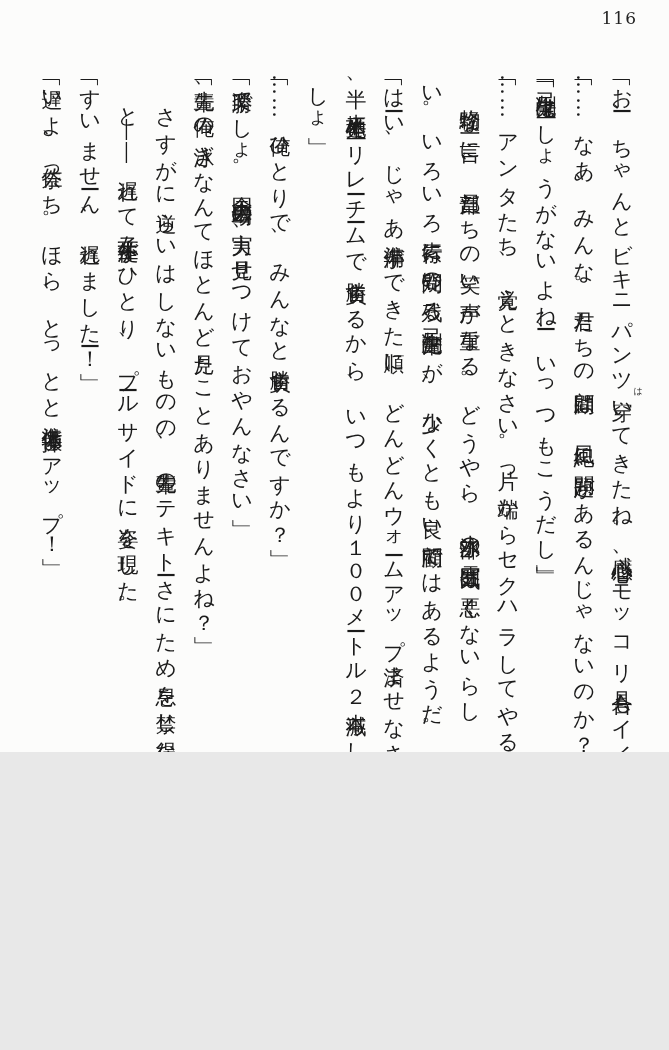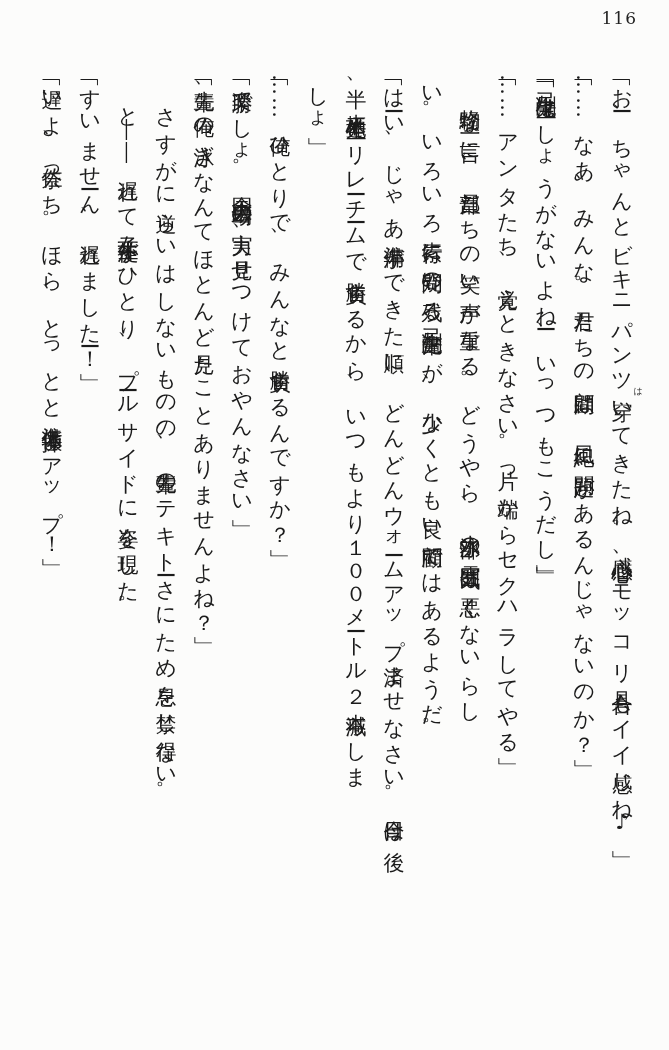--- a/index.html
+++ b/index.html
@@ -3,21 +3,21 @@
 <meta charset="utf-8">
 <style>
   html, body {
     margin: 0;
     padding: 0;
     background: #e8e8e8;
   }
   .page {
     position: relative;
     width: 669px;
-    height: 1050px;
+    height: 752px;
     background: #fcfcfb;
     font-family: "DejaVu Serif", "Liberation Serif", serif;
     color: #1b1b1b;
     overflow: hidden;
   }
   .page-number {
     position: absolute;
     top: 8px;
     right: 32px;
     font-size: 17px;

